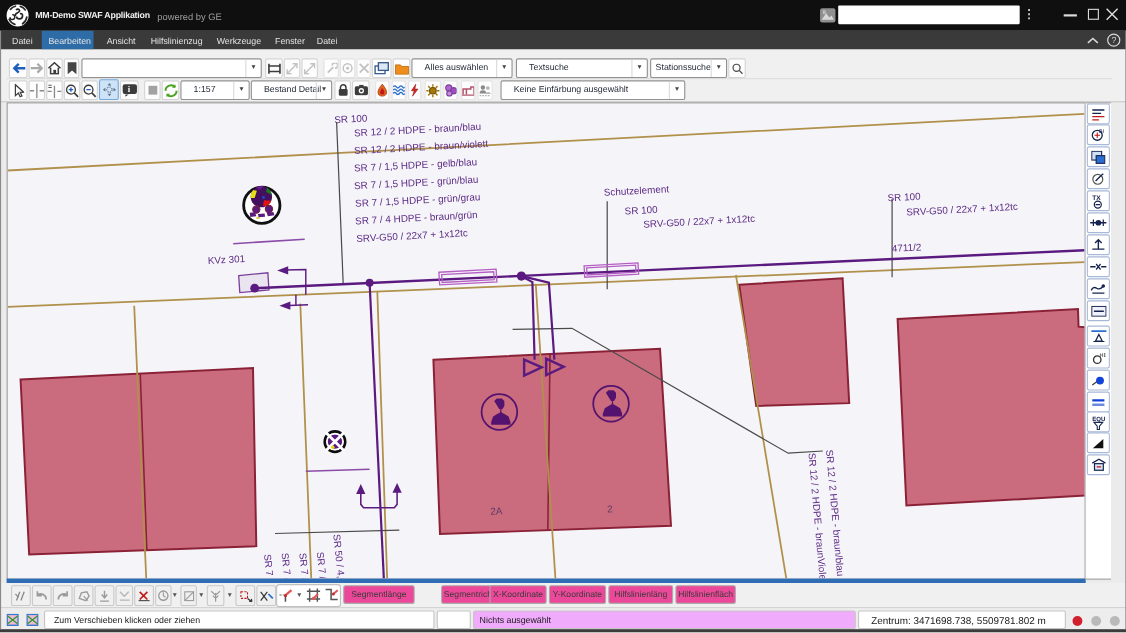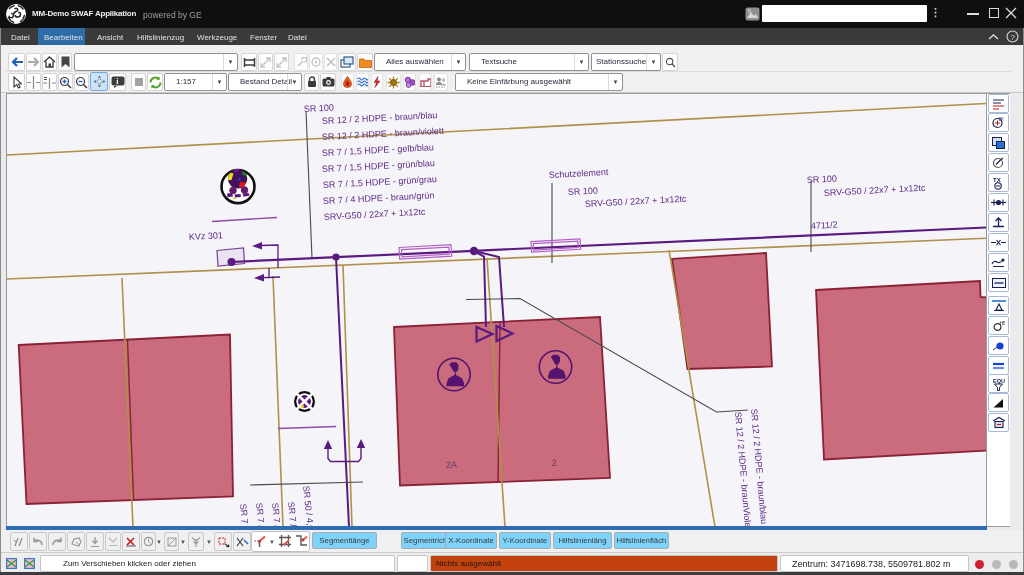--- a/index.html
+++ b/index.html
@@ -3,21 +3,21 @@
 <meta charset="utf-8">
 <style>
 *{margin:0;padding:0;box-sizing:border-box}
 html,body{width:1024px;height:575px;overflow:hidden}
 body{font-family:"Liberation Sans",sans-serif;background:#ebebeb;position:relative}
 .a{position:absolute}
 .btn{position:absolute;background:#fdfdfd;border:1px solid #d4d4d4;border-radius:2px;display:flex;align-items:center;justify-content:center;font-family:"Liberation Sans",sans-serif}
 .combo{position:absolute;background:#fff;border:1px solid #919191;border-radius:2px;font-size:8px;color:#1f2532;line-height:16px;padding-left:11px;white-space:nowrap}
 .combo .dd{position:absolute;right:0;top:0;bottom:0;width:14px;border-left:1px solid #d9d9d9;display:flex;align-items:center;justify-content:center;color:#444;font-size:6px}
 .mi{color:#e2e2e2;font-size:8px;position:absolute;top:5px}
-.tab{position:absolute;top:532px;height:17px;background:#7dd3fc;border:1px solid #ababab;border-radius:2px;font-size:7.8px;color:#3a3a3a;display:flex;align-items:center;justify-content:center;white-space:nowrap}
+.tab{position:absolute;top:532px;height:17px;background:#ec4899;border:1px solid #ababab;border-radius:2px;font-size:7.8px;color:#3a3a3a;display:flex;align-items:center;justify-content:center;white-space:nowrap}
 .bb{position:absolute;top:532px;height:19px;background:#f0f0f0;border:1px solid #c9c9c9;border-radius:2px;display:flex;align-items:center;justify-content:center}
 .rb{position:absolute;width:21px;height:19px;background:#fff;border:1px solid #a8b8d8;border-radius:2px;display:flex;align-items:center;justify-content:center}
 </style>
 </head>
 <body>
 
 <div class="a" style="left:0;top:0;width:1024px;height:28px;background:#0f0f0f">
  <svg class="a" style="left:5px;top:3px" width="22" height="22" viewBox="0 0 22 22">
   <circle cx="11" cy="11" r="10" fill="#fff"></circle>
   <g stroke="#2b2b2b" stroke-width="1.6" fill="none" stroke-linecap="round">
@@ -613,23 +613,23 @@
 
 <div class="a" style="left:0;top:553px;width:1024px;height:19px;background:#ededed"></div>
 <svg class="a" style="left:6px;top:558px" width="11" height="11">
     <rect x="0.5" y="0.5" width="10" height="10" fill="#f0b8d8" stroke="#3a78c8" stroke-width="1.4"></rect>
     <path d="M1,9 L10,2 M1,2 L10,9" stroke="#2a9a2a" stroke-width="1.2"></path>
   </svg>
 <svg class="a" style="left:24px;top:558px" width="11" height="11">
     <rect x="0.5" y="0.5" width="10" height="10" fill="#f0b8d8" stroke="#3a78c8" stroke-width="1.4"></rect>
     <path d="M1,9 L10,2 M1,2 L10,9" stroke="#2a9a2a" stroke-width="1.2"></path>
   </svg>
-<div class="a" style="left:40px;top:554.5px;width:355px;height:17px;background:#fff;border:1px solid #c5c5c5;border-radius:2px;font-size:8px;color:#1a1a1a;line-height:16px;padding-left:22px">Zum Verschieben klicken oder ziehen</div>
+<div class="a" style="left:40px;top:554.5px;width:355px;height:17px;background:#fff;border:1px solid #c5c5c5;border-radius:2px;font-size:8px;color:#1a1a1a;line-height:16px;padding-left:8px">Zum Verschieben klicken oder ziehen</div>
 <div class="a" style="left:397px;top:554.5px;width:31px;height:17px;background:#fff;border:1px solid #c5c5c5;border-radius:2px"></div>
-<div class="a" style="left:430px;top:554.5px;width:348px;height:17px;background:#c2410c;border:1px solid #c5c5c5;border-radius:2px;font-size:8px;color:#1a1a1a;line-height:16px;padding-left:5px">Nichts ausgewählt</div>
+<div class="a" style="left:430px;top:554.5px;width:348px;height:17px;background:#f0abfc;border:1px solid #c5c5c5;border-radius:2px;font-size:8px;color:#1a1a1a;line-height:16px;padding-left:5px">Nichts ausgewählt</div>
 <div class="a" style="left:780px;top:554.5px;width:189px;height:17px;background:#fff;border:1px solid #c5c5c5;border-radius:2px;font-size:9px;color:#1a1a1a;line-height:16px;padding-left:11px">Zentrum: 3471698.738, 5509781.802 m</div>
 <div class="a" style="left:975px;top:560px;width:9px;height:9px;border-radius:50%;background:#d21f2e"></div>
 <div class="a" style="left:992px;top:560px;width:9px;height:9px;border-radius:50%;background:#b9b9b9"></div>
 <div class="a" style="left:1009px;top:560px;width:9px;height:9px;border-radius:50%;background:#b9b9b9"></div>
 
 <div class="a" style="left:0;top:572px;width:1024px;height:3px;background:#3c3c3c"></div>
 <div class="a" style="left:0;top:28px;width:1px;height:544px;background:#8a8a8a"></div>
 <div class="a" style="left:1023px;top:28px;width:1px;height:544px;background:#8a8a8a"></div>
 
 </body></html>

